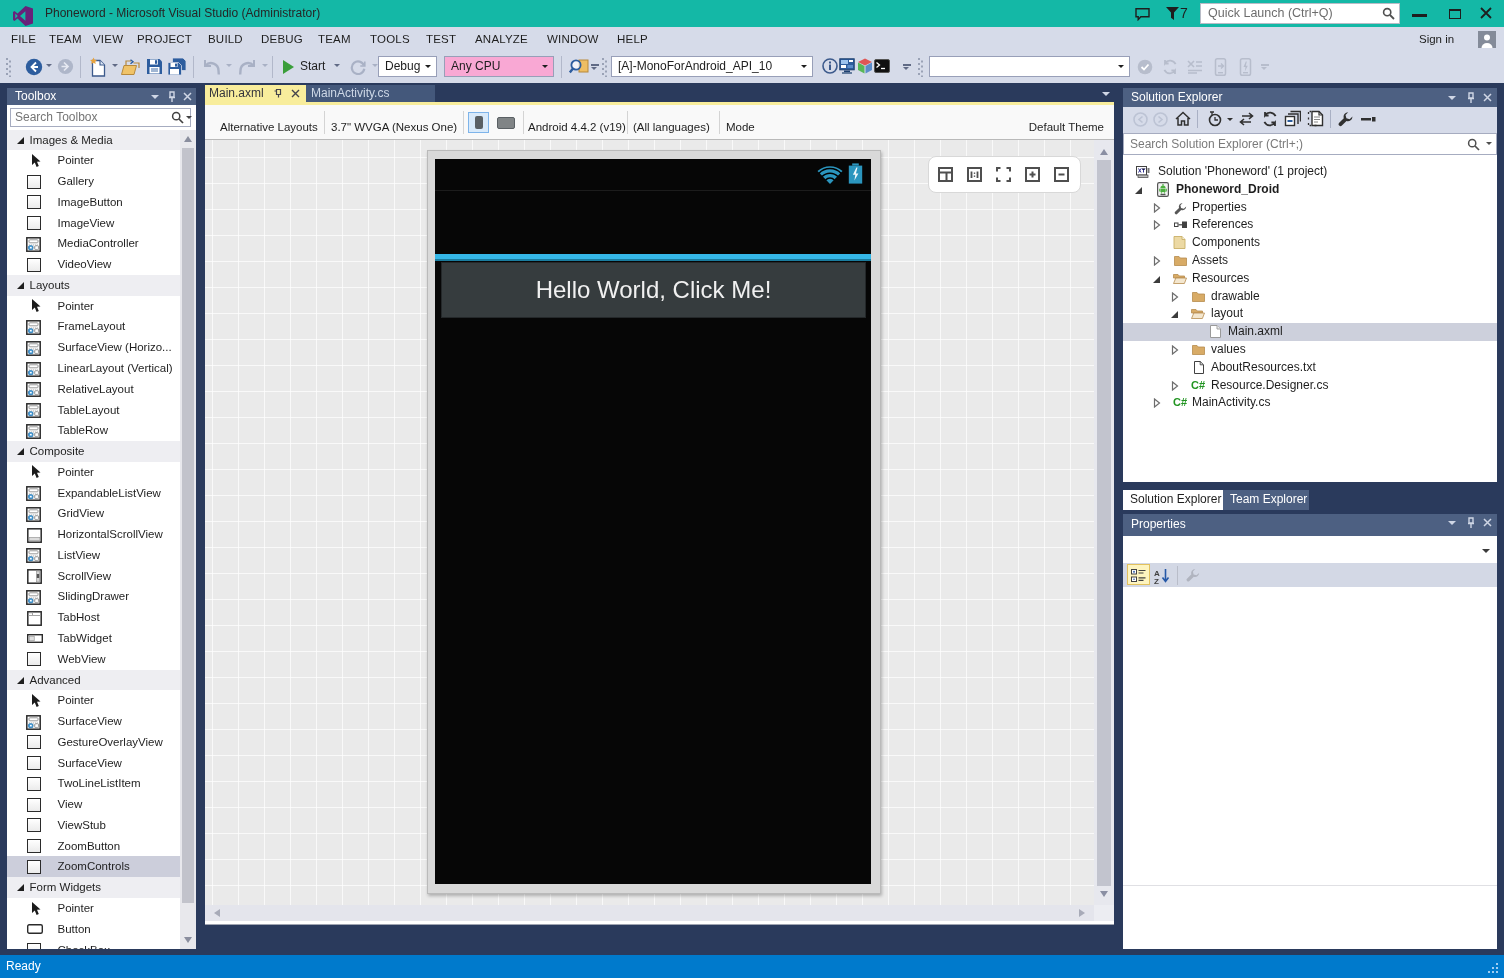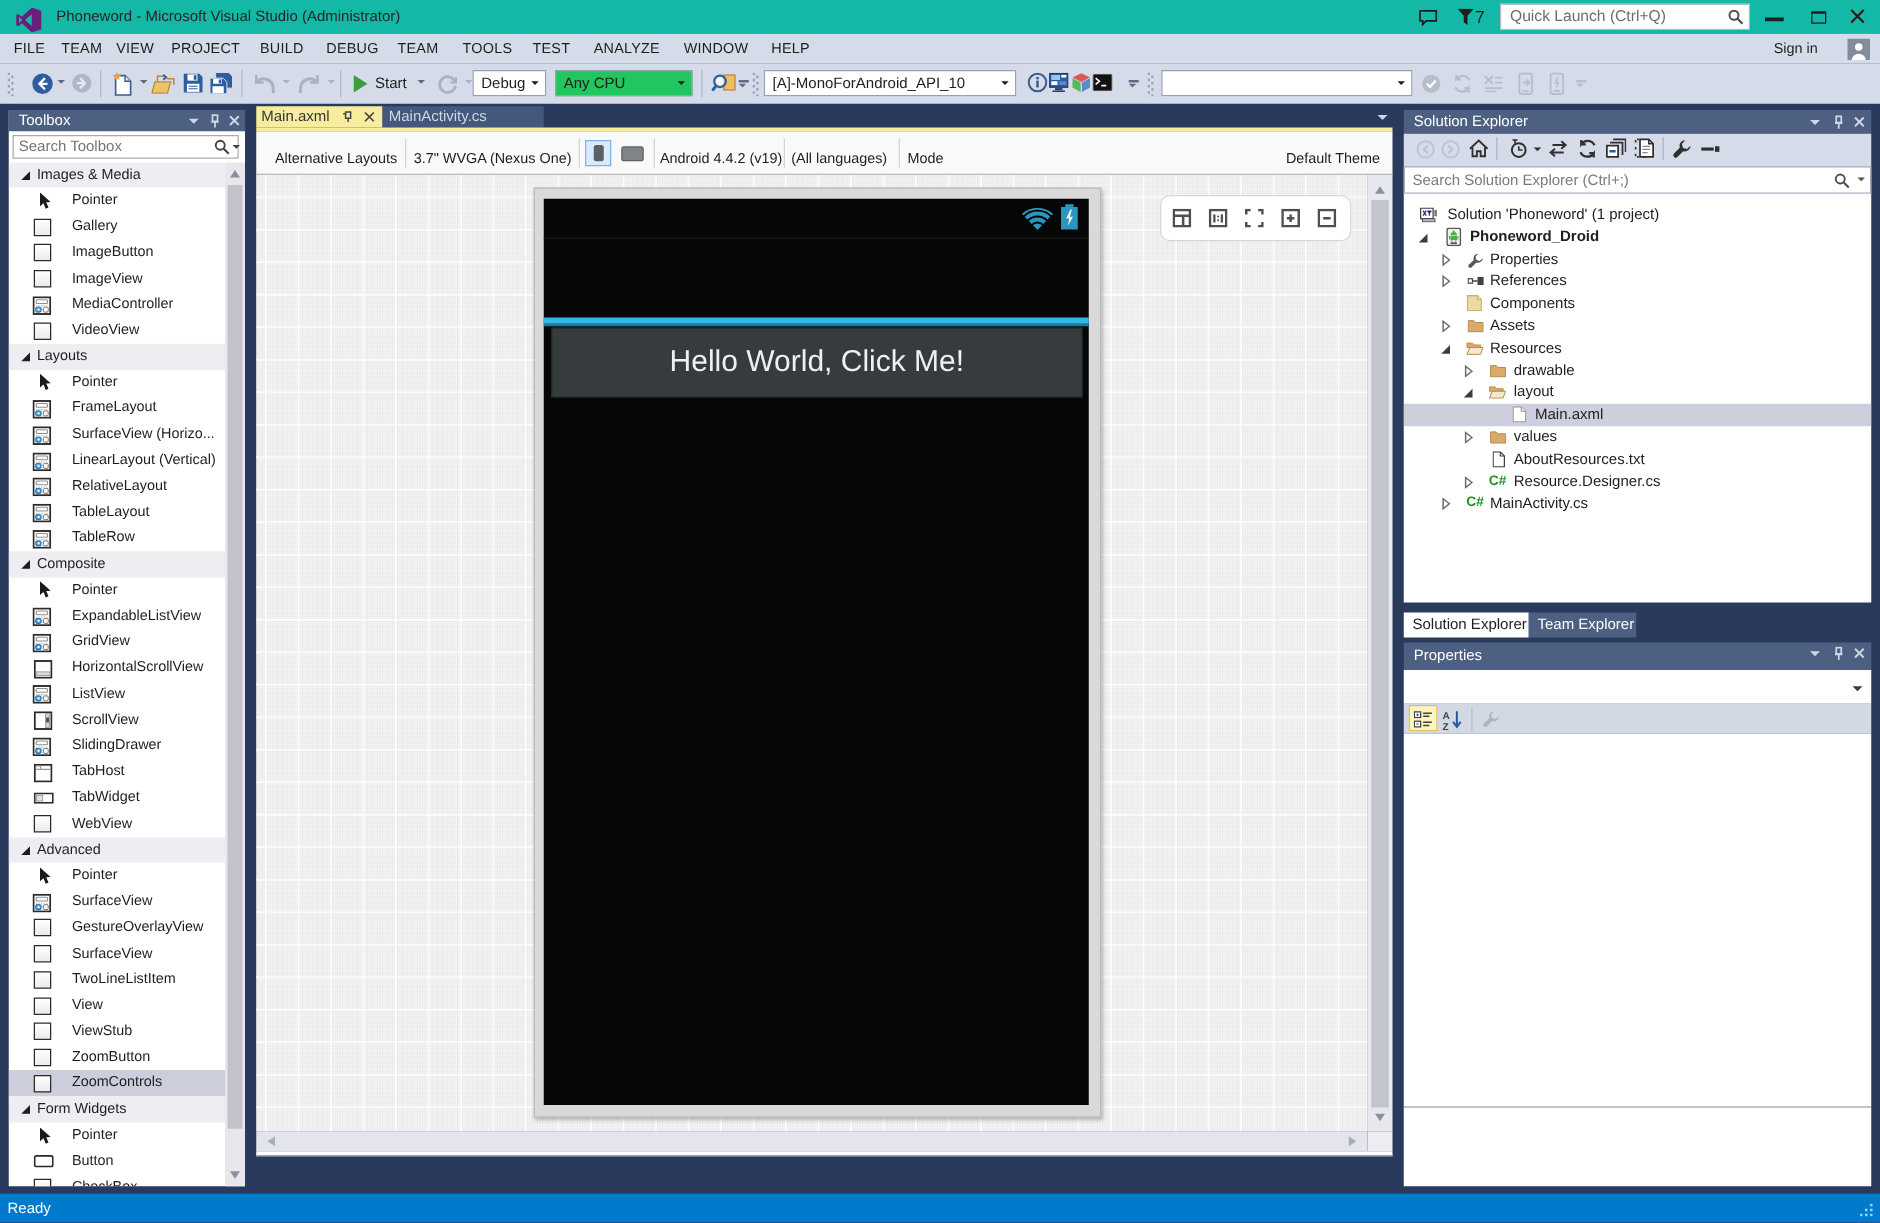--- a/index.html
+++ b/index.html
@@ -136,21 +136,21 @@
 <div class="abs" style="left:334px;top:13px;width:0;height:0;border:3.5px solid transparent;border-top-color:#606a85;"></div>
 <svg class="abs" style="left:350px;top:8px;" width="16" height="16" viewBox="0 0 16 16">
       <path d="M14 6.5 A6.3 6.3 0 1 0 14.3 9.8" fill="none" stroke="#a9b1c5" stroke-width="2.2"></path>
       <path d="M14.8 2.5 V7 H10.3" fill="none" stroke="#a9b1c5" stroke-width="1.6"></path>
     </svg>
 <div class="abs" style="left:372px;top:13px;width:0;height:0;border:3.5px solid transparent;border-top-color:#a9b1c5;"></div>
 <div class="abs" style="left:378px;top:5px;width:59px;height:21px;background:#fff;border:1px solid #989fb8;box-sizing:border-box;">
       <span class="abs" style="left:6px;top:0;height:20px;line-height:19px;">Debug</span>
       <div class="abs" style="right:5px;top:8px;width:0;height:0;border:3.5px solid transparent;border-top-color:#1e1e1e;"></div>
     </div>
-<div class="abs" style="left:444px;top:5px;width:110px;height:21px;background:#22c55e;border:1px solid #989fb8;box-sizing:border-box;">
+<div class="abs" style="left:444px;top:5px;width:110px;height:21px;background:#f9a8d4;border:1px solid #989fb8;box-sizing:border-box;">
       <span class="abs" style="left:6px;top:0;height:20px;line-height:19px;">Any CPU</span>
       <div class="abs" style="right:5px;top:8px;width:0;height:0;border:3.5px solid transparent;border-top-color:#1e1e1e;"></div>
     </div>
 <div class="abs" style="left:561px;top:5px;height:22px;border-left:1px solid #b2b8ca;"></div>
 <svg class="abs" style="left:569px;top:7px;" width="20" height="18" viewBox="0 0 20 18">
       <rect x="10" y="2" width="9" height="12" fill="#eebe63" stroke="#b7893c"></rect>
       <circle cx="7" cy="7" r="4.6" fill="#fff" fill-opacity="0.7" stroke="#2d5d9e" stroke-width="1.8"></circle>
       <path d="M4 10.5 L0.8 14.5" stroke="#2d5d9e" stroke-width="2.4"></path>
     </svg>
 <div class="abs" style="left:591px;top:13px;width:8px;height:1.5px;background:#606a85;"></div>

